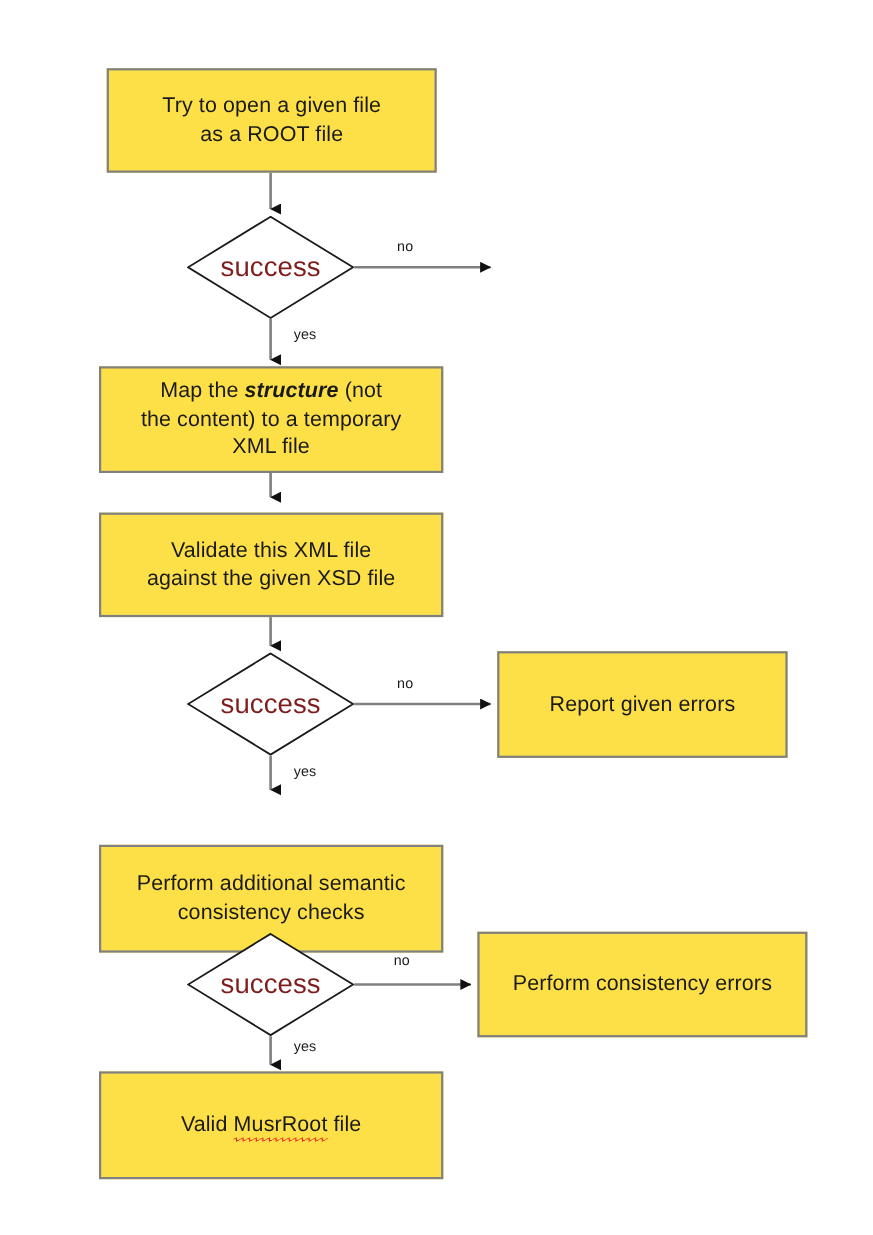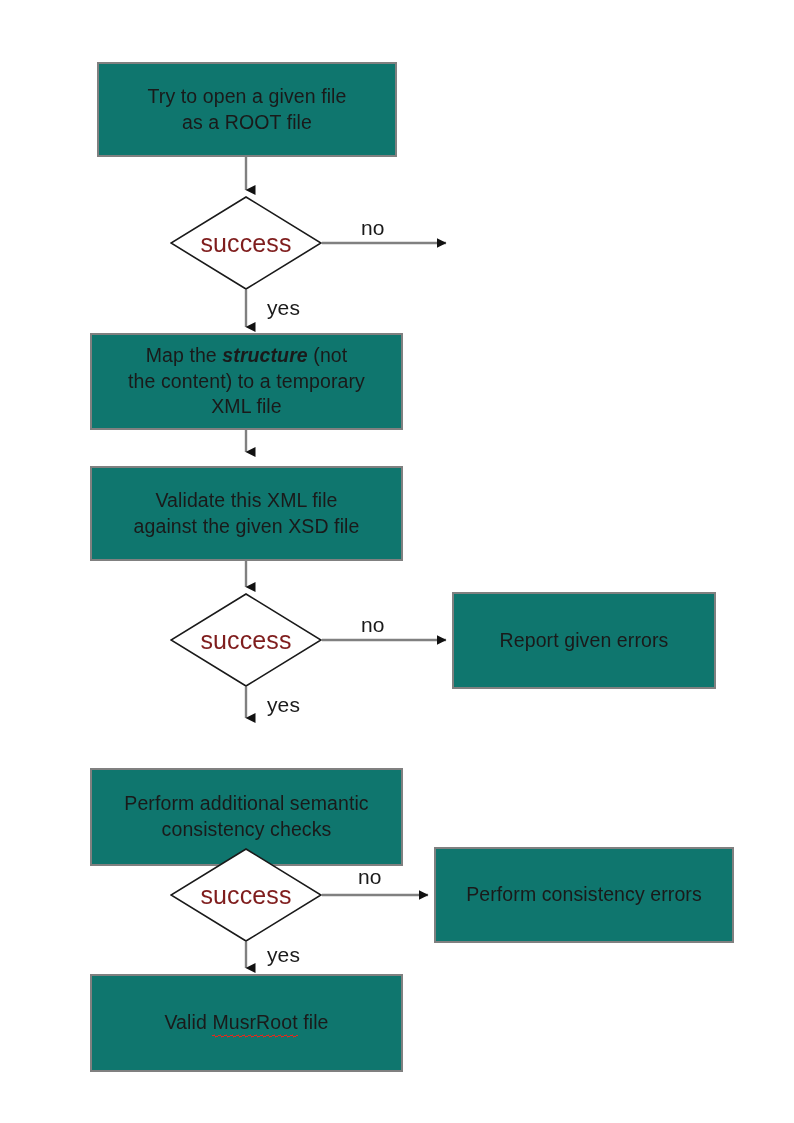--- a/index.html
+++ b/index.html
@@ -26,21 +26,21 @@
     left: 0;
     top: 0;
     width: 794px;
     height: 1123px;
     pointer-events: none;
   }
   
   .node-box {
     position: absolute;
     box-sizing: border-box;
-    background: #0f766e;
+    background: #fde047;
     border: 2px solid #808080;
     display: flex;
     align-items: center;
     justify-content: center;
     text-align: center;
     font-size: 19.5px;
     line-height: 1.32;
     letter-spacing: 0.1px;
     color: #1a1a1a;
   }
@@ -66,21 +66,21 @@
     z-index: 2;
     font-size: 25px;
     line-height: 1;
     color: #7f1d1d;
     letter-spacing: 0.1px;
     text-align: center;
   }
   
   .edge-label {
     position: absolute;
-    font-size: 21px;
+    font-size: 13px;
     line-height: 1;
     color: #1a1a1a;
     white-space: nowrap;
     letter-spacing: 0.1px;
   }
   
   .bi {
     font-weight: bold;
     font-style: italic;
   }

